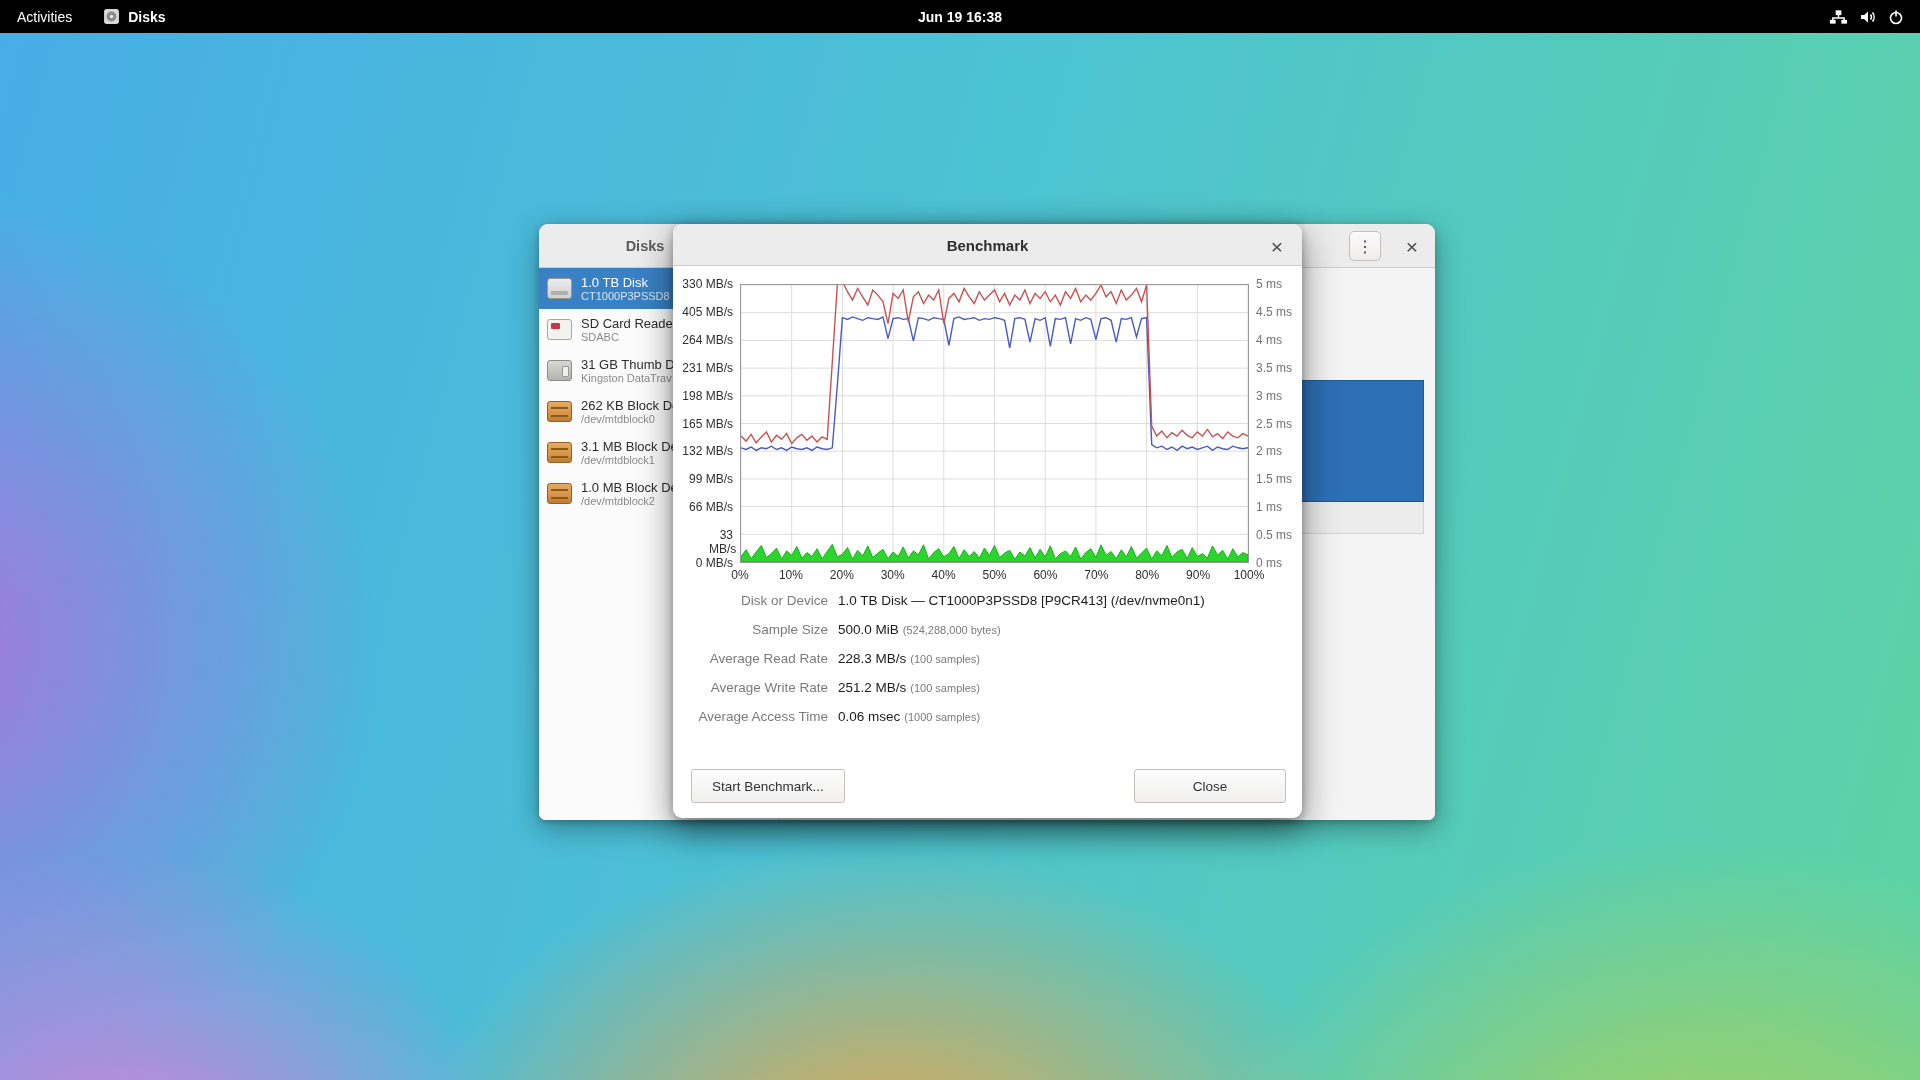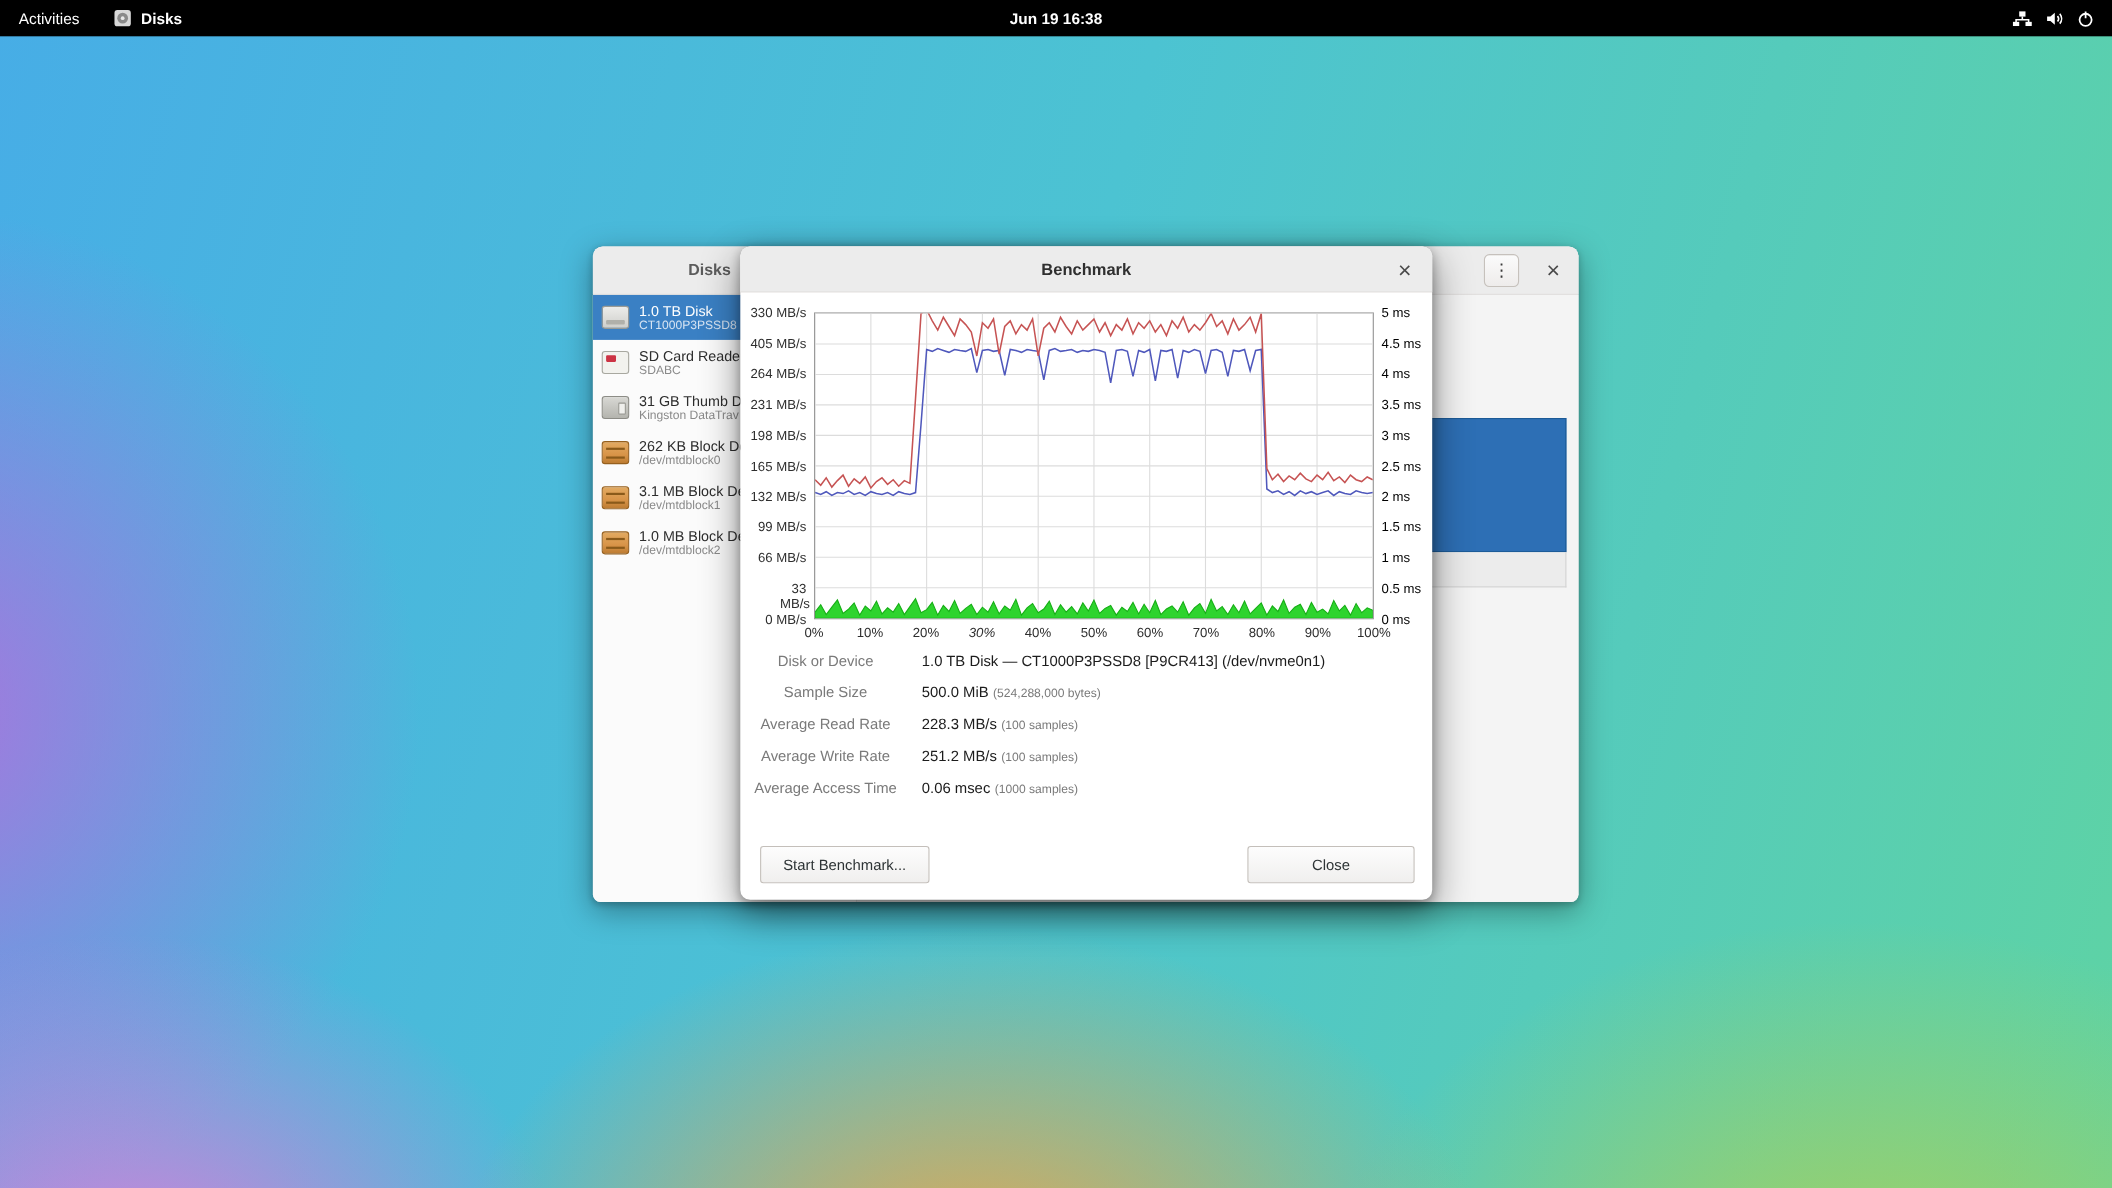--- a/index.html
+++ b/index.html
@@ -82,26 +82,26 @@
   .bd-header { position:absolute; top:0; left:0; right:0; height:42px; background:#ececec;
     border-bottom:1px solid #cfcbc7; border-radius:9px 9px 0 0; }
   .bd-title { line-height:44px; text-align:center; font-weight:bold; font-size:15px; color:#2f2f2f; }
   .bd-close { position:absolute; right:10px; top:7px; }
 
   .chart-area { position:absolute; left:0; top:60px; width:629px; height:305px; }
   #chart-plot { position:absolute; left:67px; top:0; width:509px; height:279px;
     border:1px solid #9a9a9a; background:#fff; }
   #chart-plot svg { display:block; }
   .yl { position:absolute; left:0; width:60px; text-align:right; font-size:12px; color:#2e2e2e; line-height:14px; }
-  .yr { position:absolute; left:583px; font-size:12px; color:#000000; line-height:14px; white-space:nowrap; }
+  .yr { position:absolute; left:583px; font-size:12px; color:#737373; line-height:14px; white-space:nowrap; }
   .xl { position:absolute; width:48px; text-align:center; font-size:12px; color:#2e2e2e; line-height:14px; }
 
   .bd-details { position:absolute; left:0; top:362px; width:100%; }
   .detail-row { display:flex; height:29px; align-items:center; }
-  .detail-label { width:155px; text-align:center; font-size:13.5px; color:#7a7a7a; flex:none; }
+  .detail-label { width:155px; text-align:right; font-size:13.5px; color:#7a7a7a; flex:none; }
   .detail-value { margin-left:10px; font-size:13.5px; color:#1c1c1c; white-space:nowrap; }
   .detail-note { font-size:11px; color:#7a7a7a; margin-left:4px; }
 
   .bd-actions { position:absolute; left:0; right:0; top:545px; height:34px; }
   .btn { height:34px; border:1px solid #c4bfba; border-radius:3px;
     background:linear-gradient(#fdfdfd,#f0efee); font-size:13.5px; color:#2e3436;
     padding:0 20px; font-family:inherit; }
   .btn-start { position:absolute; left:18px; }
   .btn-close { position:absolute; right:16px; min-width:152px; }
 </style>
@@ -268,21 +268,21 @@
         <div class="yr" style="top: 104.6px;">3 ms</div>
         <div class="yr" style="top: 132.5px;">2.5 ms</div>
         <div class="yr" style="top: 160.4px;">2 ms</div>
         <div class="yr" style="top: 188.3px;">1.5 ms</div>
         <div class="yr" style="top: 216.2px;">1 ms</div>
         <div class="yr" style="top: 244.1px;">0.5 ms</div>
         <div class="yr" style="top: 272px;">0 ms</div>
         <div class="xl" style="left: 43px; top: 284px;">0%</div>
         <div class="xl" style="left: 93.9px; top: 284px;">10%</div>
         <div class="xl" style="left: 144.8px; top: 284px;">20%</div>
-        <div class="xl" style="left: 195.7px; top: 284px; font-style: italic;">30%</div>
+        <div class="xl" style="left: 195.7px; top: 284px;">30%</div>
         <div class="xl" style="left: 246.6px; top: 284px;">40%</div>
         <div class="xl" style="left: 297.5px; top: 284px;">50%</div>
         <div class="xl" style="left: 348.4px; top: 284px;">60%</div>
         <div class="xl" style="left: 399.3px; top: 284px;">70%</div>
         <div class="xl" style="left: 450.2px; top: 284px;">80%</div>
         <div class="xl" style="left: 501.1px; top: 284px;">90%</div>
         <div class="xl" style="left: 552px; top: 284px;">100%</div>
       </div>
 
     <div class="bd-details" id="details">

